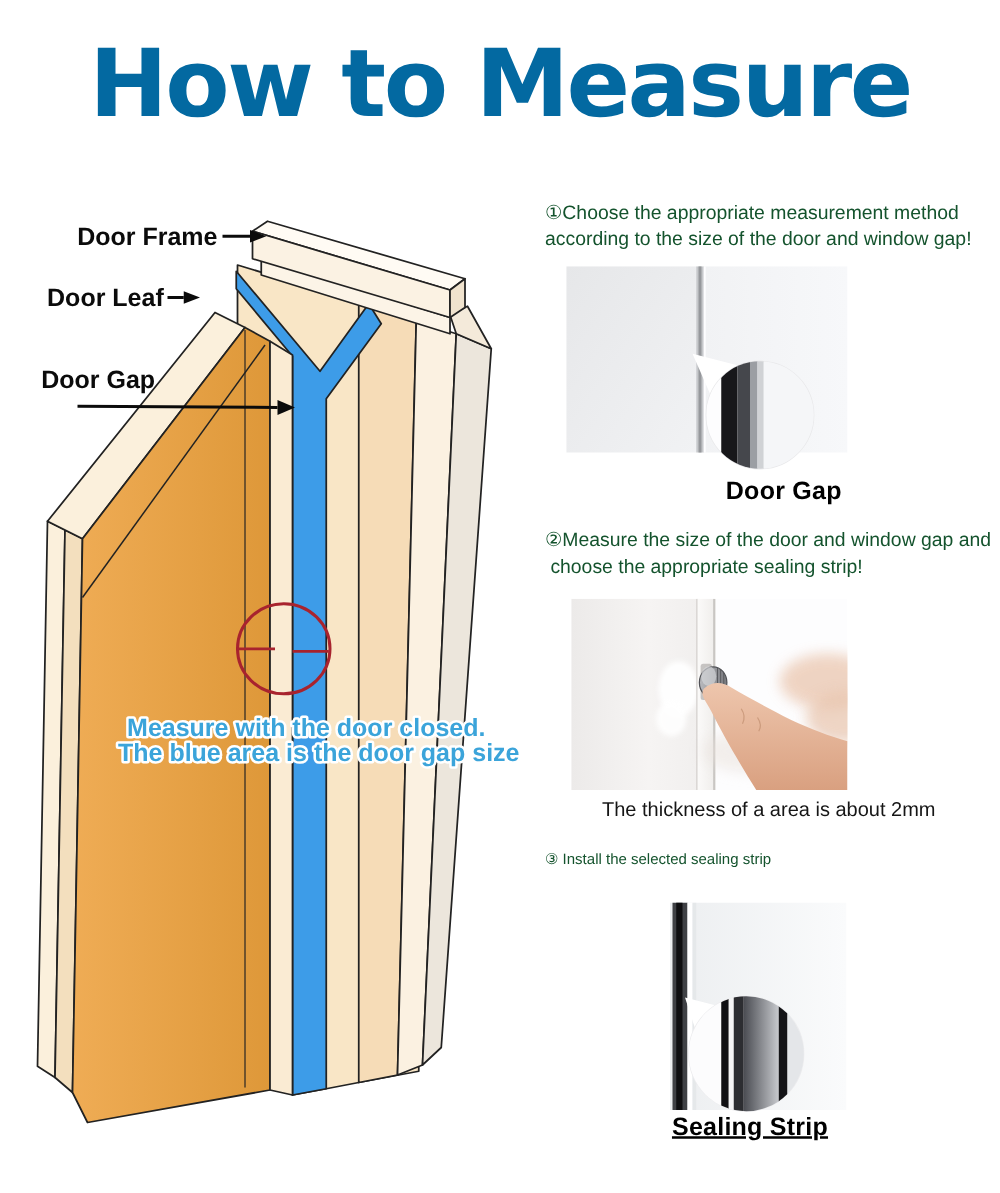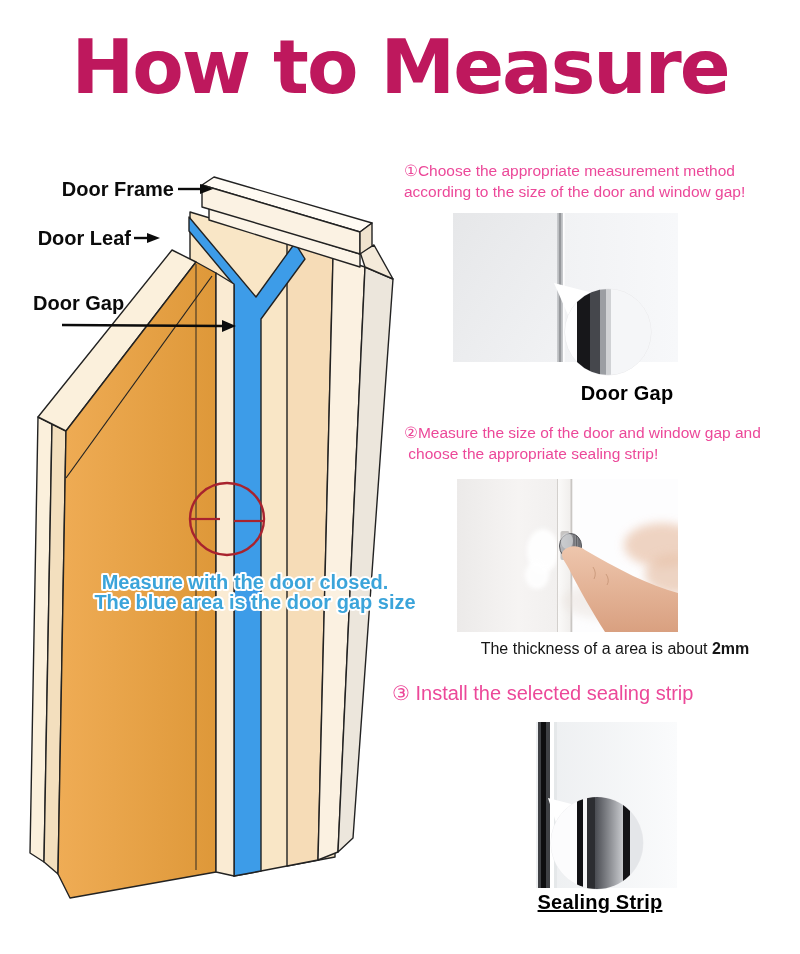--- a/index.html
+++ b/index.html
@@ -3,42 +3,43 @@
 <meta charset="utf-8">
 <style>
   html,body { margin:0; padding:0; background:#ffffff; }
   .page {
     position:relative; width:800px; height:954px; background:#ffffff;
     font-family:"Liberation Sans", sans-serif; overflow:hidden; color:#111;
   }
   .title {
     position:absolute; top:26px; left:0; width:800px; text-align:center;
     font-family:"DejaVu Sans", sans-serif; font-weight:bold; font-size:75px;
-    letter-spacing:-2px; line-height:1.1; color:#be185d; white-space:nowrap;
+    letter-spacing:-2px; line-height:1.1; color:#0369a1; white-space:nowrap;
   }
   .diagram-svg { position:absolute; left:0; top:150px; }
   .photo-svg { position:absolute; }
   .step-text {
     position:absolute; white-space:pre; font-size:15.5px; line-height:1.33;
-    color:#ec4899;
+    color:#14532d;
+    margin-left:32px;
   }
   #step1-text { left:404px; top:161px; }
   #step2-text { left:404px; top:423px; }
-  #step3-text { left:392px; top:680px; font-size:20px; }
+  #step3-text { left:404px; top:680px; font-size:12px; }
   .photo-label {
     position:absolute; font-weight:bold; font-size:20px; color:#000;
     text-align:center; letter-spacing:0.2px;
   }
   #door-gap-label   { left:527px; top:382px;  width:200px; }
   #seal-strip-label { left:500px; top:891px;  width:200px;text-decoration:underline; }
   .coin-caption {
     position:absolute; left:420px; top:640px; width:390px; text-align:center;
     font-size:16px; color:#161616;
   }
-  .coin-caption b { font-weight:bold;margin-top:16px; }
+  .coin-caption b { font-weight:normal;margin-top:16px; }
   svg text.diagram-label { font-family:"Liberation Sans", sans-serif; font-weight:bold; font-size:20px; fill:#0b0b0b; }
   svg text.blue-caption {
     font-family:"Liberation Sans", sans-serif; font-weight:bold; font-size:20px;
     stroke:#ffffff; stroke-width:4px; paint-order:stroke; stroke-linejoin:round;
   }
 </style>
 </head>
 <body>
 
 <div class="page">

